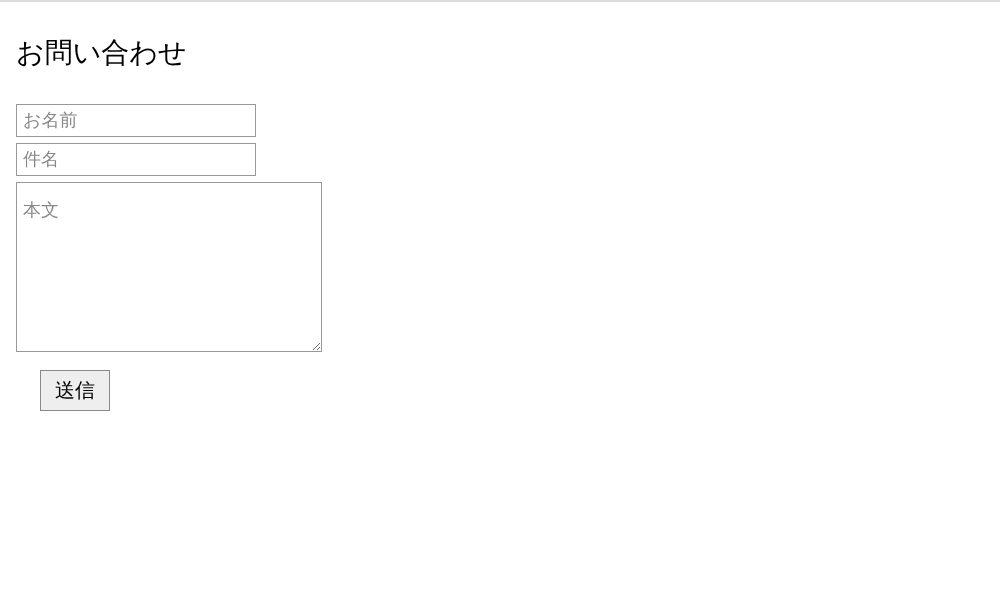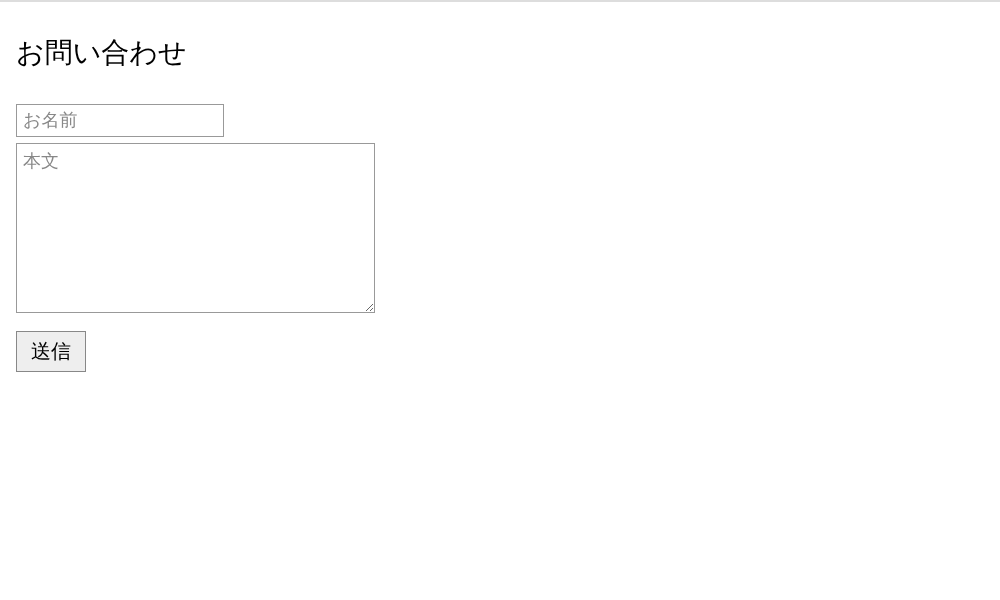--- a/index.html
+++ b/index.html
@@ -17,61 +17,65 @@
     h1 {
       font-size: 28px;
       font-weight: normal;
       margin: 16px 0 32px 0;
     }
     form div {
       margin-bottom: 6px;
     }
     input[type="text"],
     input[type="email"] {
-      width: 208px;
+      width: 240px;
       font-size: 18px;
       padding: 5px 6px;
       border: 1px solid #999;
       background: #fff;
       font-family: inherit;
     }
     textarea {
-      width: 359px;
+      width: 306px;
       height: 170px;
       font-size: 18px;
-      padding: 5px 6px;
+      padding: 15px 6px;
       border: 1px solid #999;
       background: #fff;
       font-family: inherit;
       resize: both;
     }
     input::placeholder,
     textarea::placeholder {
       color: #888;
     }
     button {
       font-size: 20px;
       padding: 6px 14px;
       border: 1px solid #888;
       background: #eee;
       font-family: inherit;
       cursor: pointer;
       margin-top: 8px;
+      margin-left: 24px;
     }
   </style>
 </head>
 <body>
 
 <div class="container">
   <h1>お問い合わせ</h1>
 
   <form>
     <div>
       <input type="text" placeholder="お名前" style="">
     </div>
     <div>
+      <input type="text" placeholder="件名" style="">
+    </div>
+    <div>
       <textarea placeholder="本文" style=""></textarea>
     </div>
     <div>
       <button type="submit">送信</button>
     </div>
   </form>
 </div>
 
 </body></html>

